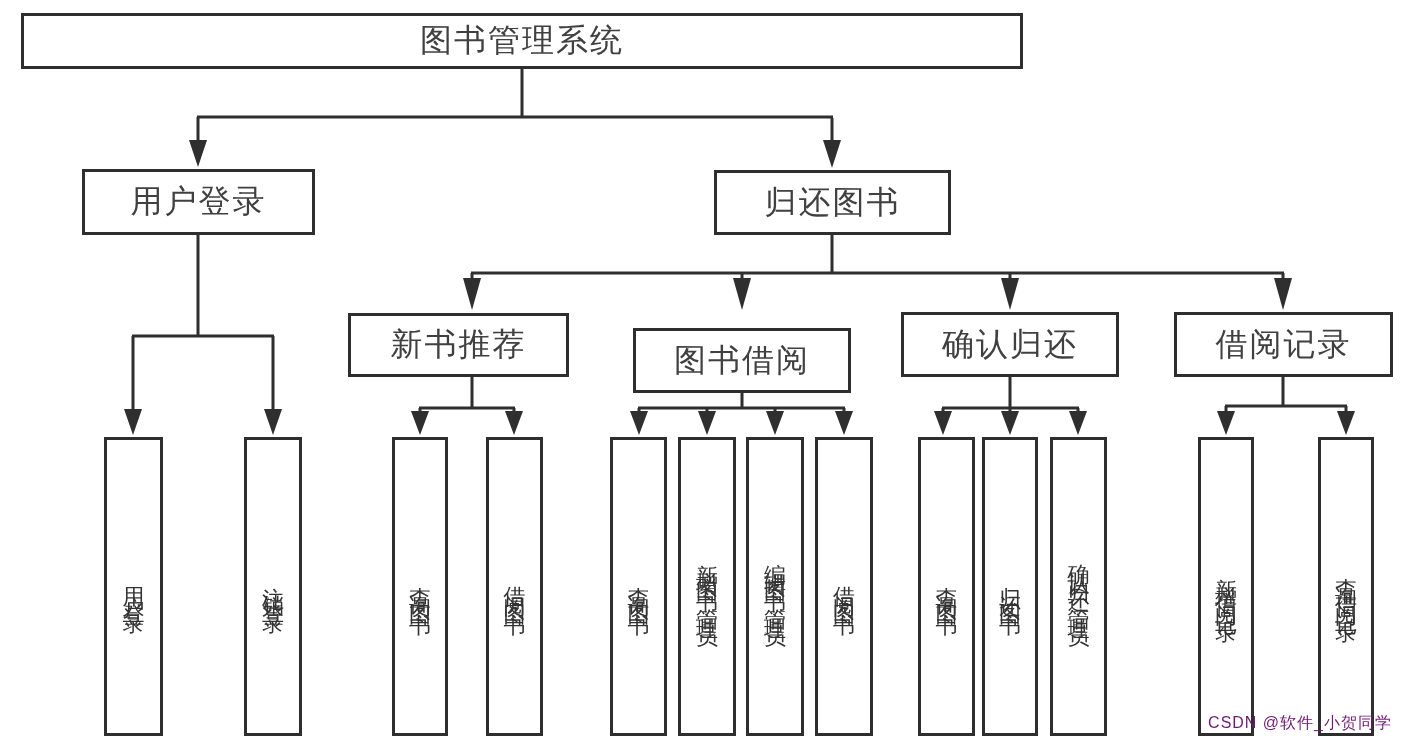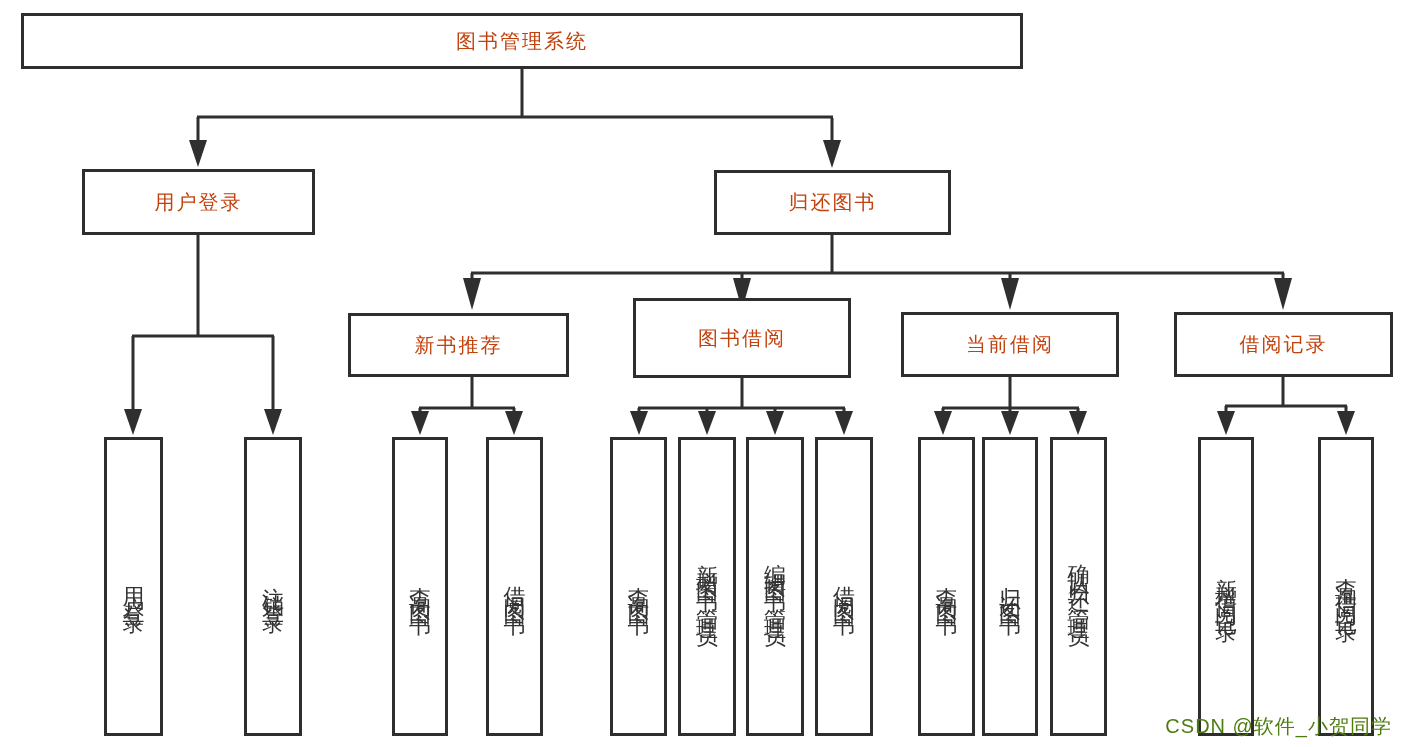--- a/index.html
+++ b/index.html
@@ -27,63 +27,63 @@
     position: absolute;
     box-sizing: border-box;
     border: 3px solid #2e2e2e;
     background: #ffffff;
     display: flex;
     align-items: center;
     justify-content: center;
     color: #333333;
   }
   .hnode .label {
-    font-size: 20px;
+    font-size: 32px;
     letter-spacing: 2px;
     white-space: nowrap;
-    color: #c2410c;
+    color: #404040;
   }
   .vnode .label {
     writing-mode: vertical-rl;
     text-orientation: mixed;
     font-size: 22px;
     letter-spacing: 9px;
     line-height: 1;
     color: #333333;
     white-space: nowrap;
   }
   
   .n-root          { left: 21px;   top: 13px;  width: 1002px; height: 56px; }
   .n-user-login    { left: 82px;   top: 169px; width: 233px;  height: 66px; }
   .n-book-mgmt     { left: 714px;  top: 170px; width: 237px;  height: 65px; }
   .n-new-book      { left: 348px;  top: 313px; width: 221px;  height: 64px; }
-  .n-book-borrow   { left: 633px;  top: 298px; width: 218px;  height: 80px; }
+  .n-book-borrow   { left: 633px;  top: 328px; width: 218px;  height: 65px; }
   .n-current       { left: 901px;  top: 312px; width: 218px;  height: 65px; }
   .n-record        { left: 1174px; top: 312px; width: 219px;  height: 65px; }
   .leaf            { top: 437px; height: 299px; }
   .lf-1  { left: 104px;  width: 59px; }
   .lf-2  { left: 244px;  width: 58px; }
   .lf-3  { left: 392px;  width: 56px; }
   .lf-4  { left: 486px;  width: 57px; }
   .lf-5  { left: 610px;  width: 57px; }
   .lf-6  { left: 678px;  width: 58px; }
   .lf-7  { left: 746px;  width: 58px; }
   .lf-8  { left: 815px;  width: 58px; }
   .lf-9  { left: 918px;  width: 57px; }
   .lf-10 { left: 982px;  width: 56px; }
   .lf-11 { left: 1050px; width: 57px; }
   .lf-12 { left: 1198px; width: 56px; }
   .lf-13 { left: 1318px; width: 56px; }
   .watermark {
     position: absolute;
     top: 713px;
     right: 13px;
-    font-size: 20px;
+    font-size: 16px;
     letter-spacing: 1px;
-    color: #4d7c0f;
+    color: #701a75;
     z-index: 5;
     white-space: nowrap;
   }
 </style>
 </head>
 <body>
 
 <div class="canvas">
 
   <svg class="connectors" viewBox="0 0 1405 747" xmlns="http://www.w3.org/2000/svg">
@@ -144,21 +144,21 @@
     <span class="label">归还图书</span>
   </div>
 
   <div class="node hnode n-new-book">
     <span class="label">新书推荐</span>
   </div>
   <div class="node hnode n-book-borrow">
     <span class="label">图书借阅</span>
   </div>
   <div class="node hnode n-current">
-    <span class="label">当前借阅</span>
+    <span class="label">确认归还</span>
   </div>
   <div class="node hnode n-record">
     <span class="label">借阅记录</span>
   </div>
 
   <div class="node vnode leaf lf-1">
     <span class="label">用户登录</span>
   </div>
   <div class="node vnode leaf lf-2">
     <span class="label">注销登录</span>

